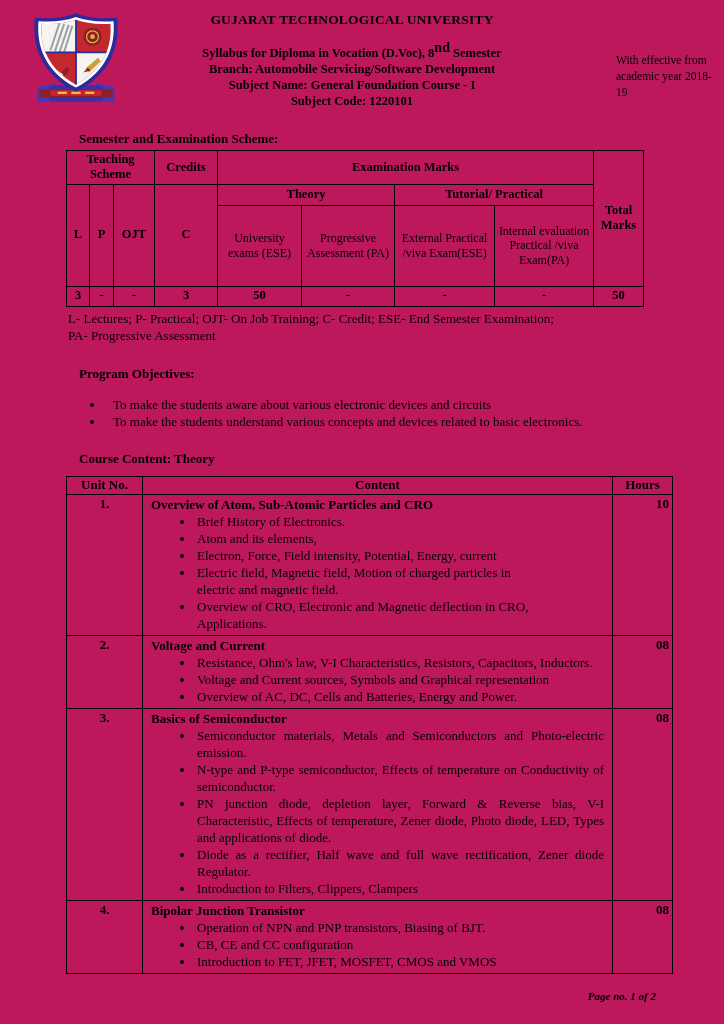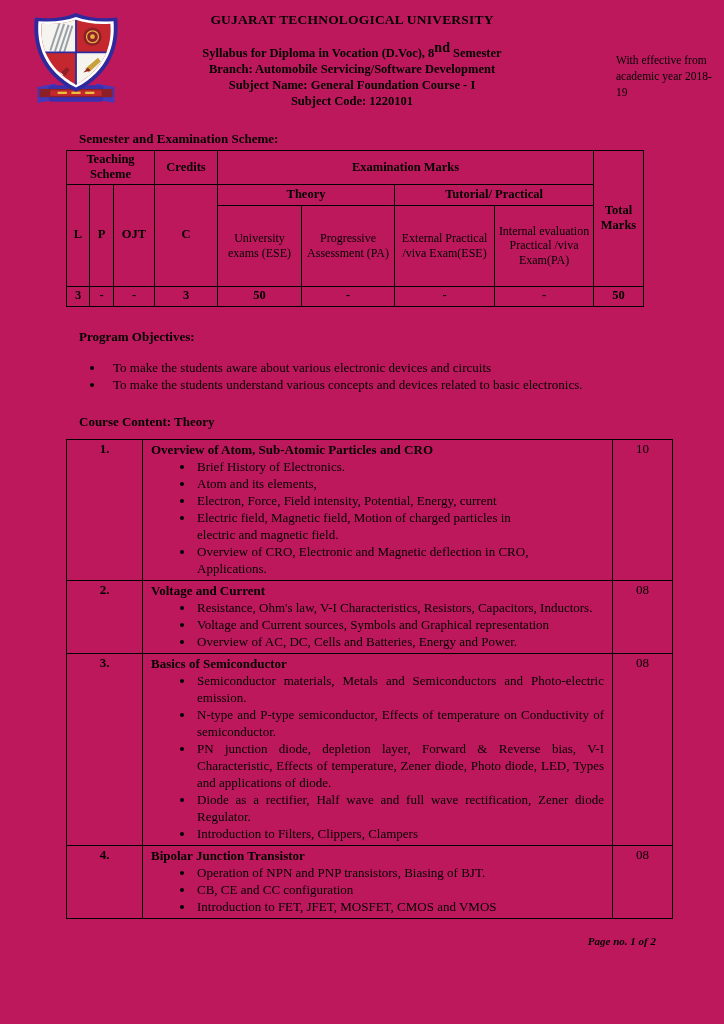--- a/index.html
+++ b/index.html
@@ -57,21 +57,21 @@
   .objectives-list li {
     font-size: 13px; line-height: 17.5px; text-align: justify; padding-left: 8px;
   }
 
   
   .heading-course { margin-top: 20px; margin-bottom: 9px; }
   .course-table { width: 606px; font-size: 13px; }
   .course-table td { border: 1.6px solid #000; vertical-align: top; padding: 1px 3px; }
   .course-table .col-head { font-weight: bold; text-align: center; height: 18px; padding: 0 2px; }
   .course-table .unit-no { text-align: center; font-weight: bold; }
-  .course-table .hours-cell { text-align: center; font-weight: normal; }
+  .course-table .hours-cell { text-align: right; font-weight: bold; }
   .course-table .content-cell { padding: 1px 8px 3px 8px; }
   .course-title { font-weight: bold; line-height: 17px; }
   .course-table ul { margin: 0; padding-left: 44px; list-style: disc; }
   .course-table li { line-height: 17px; text-align: justify; padding-left: 2px; }
   .unit-narrow li { text-align: left; max-width: 352px; }
 
   
   .page-footer {
     width: 606px; text-align: right; padding-right: 16px;
     margin-top: 16px; font-size: 11px; font-weight: bold; font-style: italic;
@@ -183,36 +183,45 @@
         <td class="val">3</td>
         <td class="val">50</td>
         <td class="val">-</td>
         <td class="val">-</td>
         <td class="val">-</td>
         <td class="val">50</td>
       </tr>
     </tbody>
       </table>
 
+    <div class="footnote">
+      <div>L- Lectures; P- Practical; OJT- On Job Training; C- Credit; ESE- End Semester Examination;</div>
+      <div>PA- Progressive Assessment</div>
+    </div>
 
     <div class="section-heading heading-objectives">Program Objectives:</div>
     <ul class="objectives-list">
       <li>To make the students aware about various electronic devices and circuits</li>
       <li>To make the students understand various concepts and devices related to basic electronics.</li>
     </ul>
 
     <div class="section-heading heading-course">Course Content: Theory</div>
 
     <table class="course-table">
       <colgroup>
         <col style="width:76px">
           <col style="width:470px">
           <col style="width:60px">
       </colgroup>
       <tbody>
+          <tr>
+        <td class="col-head">Unit No.</td>
+        <td class="col-head">Content</td>
+        <td class="col-head">Hours</td>
+      </tr>
 
       <tr>
         <td class="unit-no">1.</td>
         <td class="content-cell">
           <div class="course-title">Overview of Atom, Sub-Atomic Particles and CRO</div>
           <ul class="unit-narrow">
             <li>Brief History of Electronics.</li>
             <li>Atom and its elements,</li>
             <li>Electron, Force, Field intensity, Potential, Energy, current</li>
             <li>Electric field, Magnetic field, Motion of charged particles in electric and magnetic field.</li>

